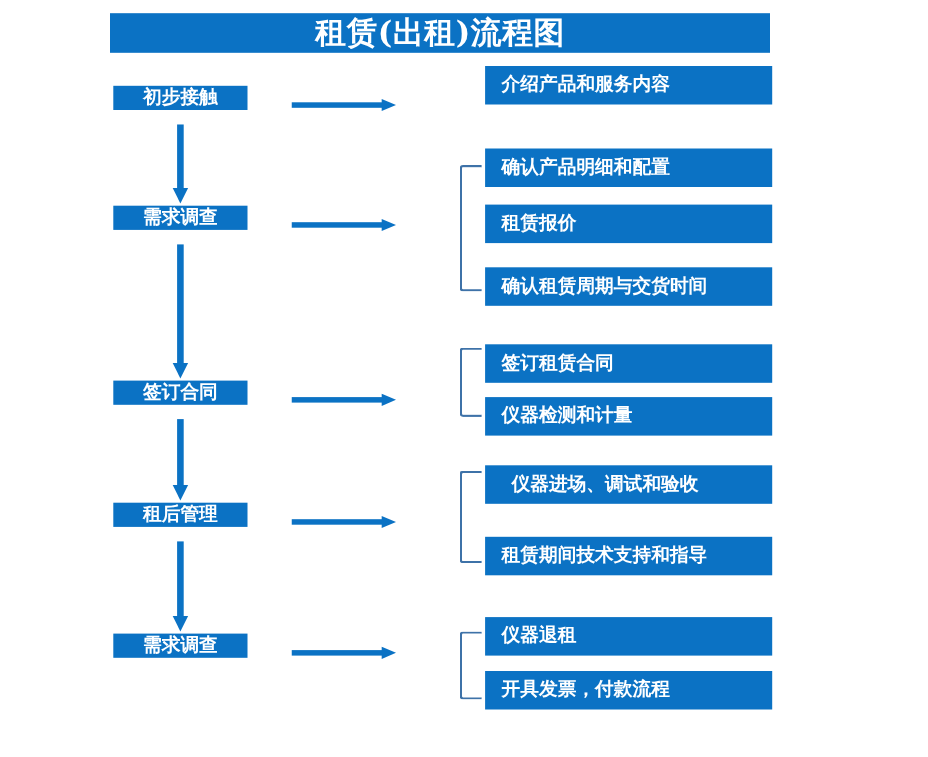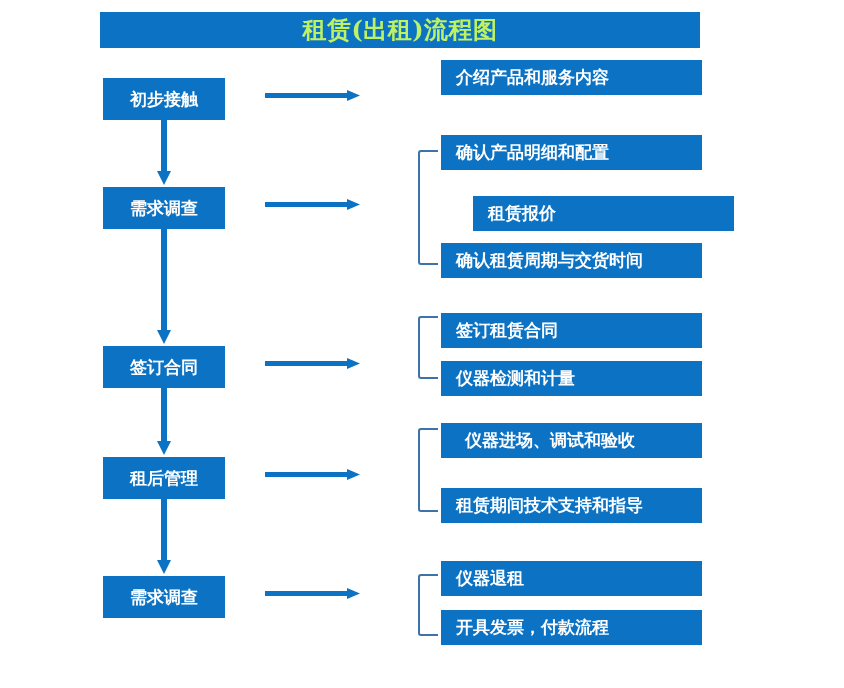--- a/index.html
+++ b/index.html
@@ -26,34 +26,34 @@
     top: 12px;
     width: 600px;
     height: 36px;
     background: #0b72c4;
     display: flex;
     align-items: center;
     justify-content: center;
     box-sizing: border-box;
   }
   .title-bar .title-text {
-    color: #bef264;
-    font-size: 24px;
+    color: #ffffff;
+    font-size: 28px;
     font-weight: bold;
     letter-spacing: 0.5px;
     line-height: 1;
     font-family: "DejaVu Serif", "Liberation Serif", serif;
   }
 
   
   .stage-box {
     position: absolute;
     left: 103px;
     width: 122px;
-    height: 42px;
+    height: 22px;
     background: #0b72c4;
     display: flex;
     align-items: center;
     justify-content: center;
     box-sizing: border-box;
   }
   .stage-box .stage-label {
     color: #ffffff;
     font-size: 17px;
     font-weight: bold;
@@ -200,21 +200,21 @@
   <div class="bracket" style="top:316px; height:63px;"></div>
   <div class="bracket" style="top:428px; height:84px;"></div>
   <div class="bracket" style="top:574px; height:62px;"></div>
 
   <div class="detail-box" style="top:60px;">
     <span class="detail-label">介绍产品和服务内容</span>
   </div>
   <div class="detail-box" style="top:135px;">
     <span class="detail-label">确认产品明细和配置</span>
   </div>
-  <div class="detail-box" style="top:196px;margin-left:32px;">
+  <div class="detail-box" style="top:186px;">
     <span class="detail-label">租赁报价</span>
   </div>
   <div class="detail-box" style="top:243px;">
     <span class="detail-label">确认租赁周期与交货时间</span>
   </div>
   <div class="detail-box" style="top:313px;">
     <span class="detail-label">签订租赁合同</span>
   </div>
   <div class="detail-box" style="top:361px;">
     <span class="detail-label">仪器检测和计量</span>

